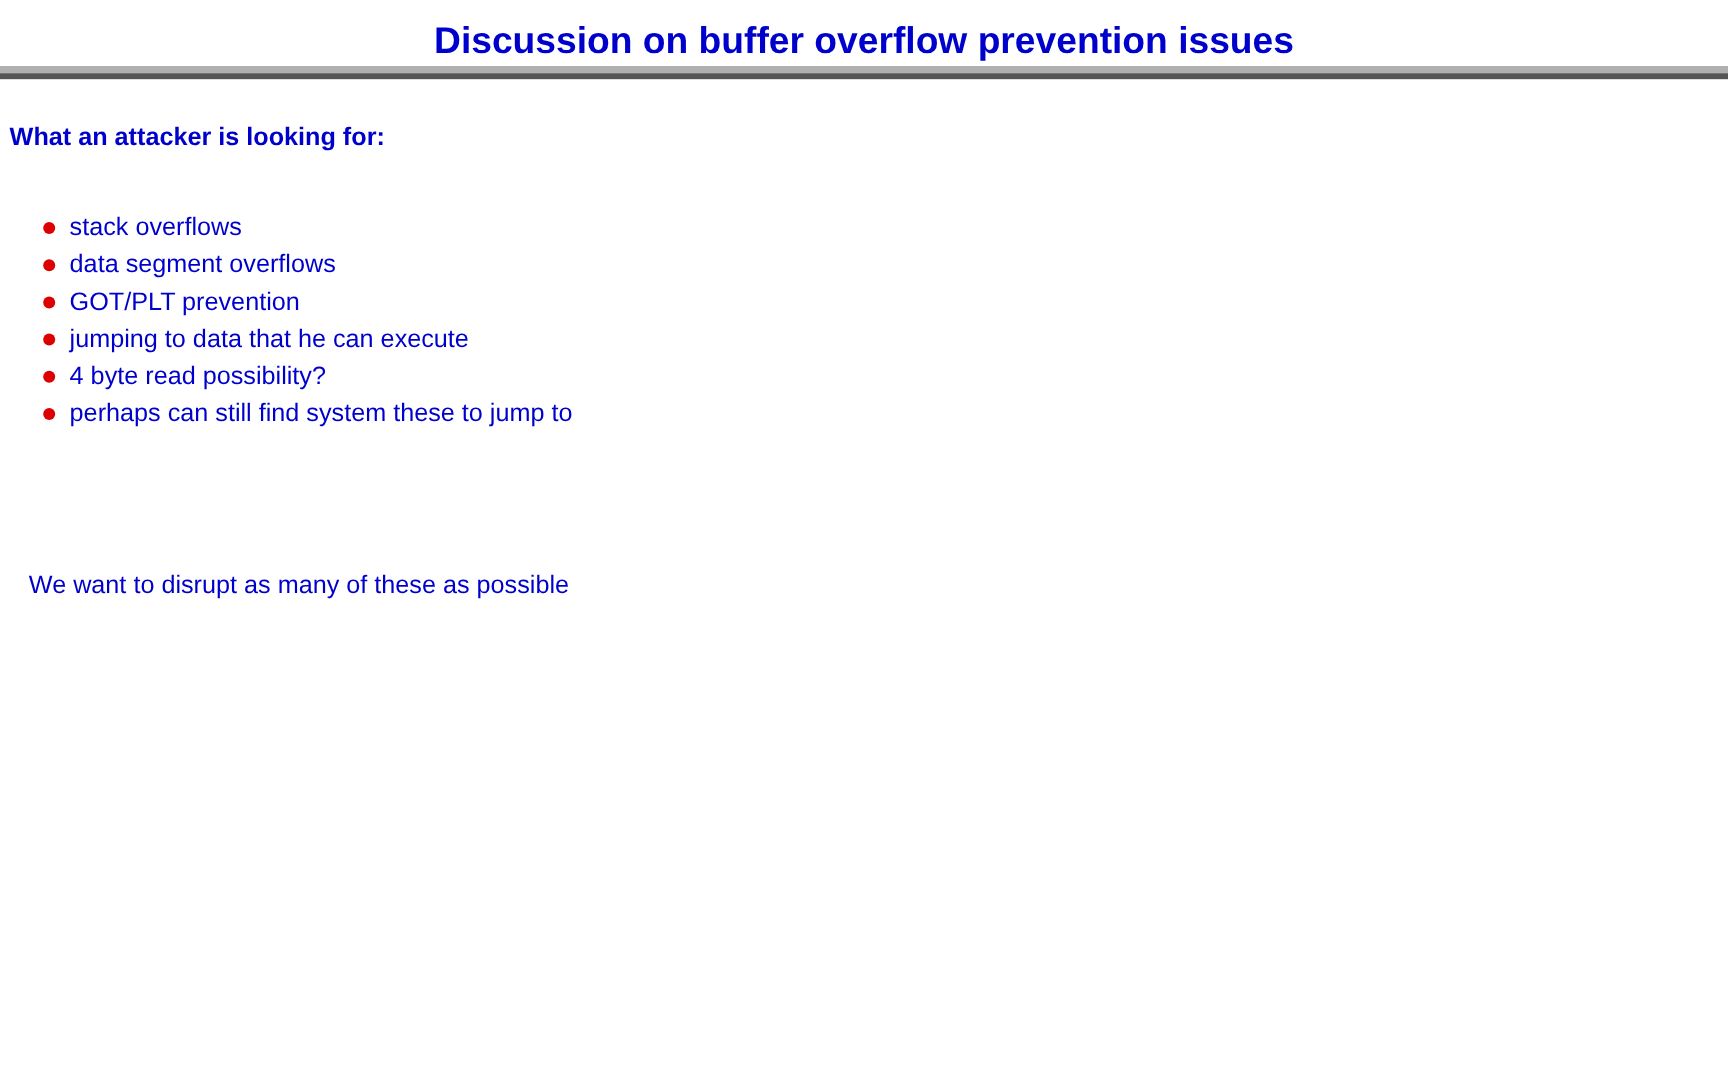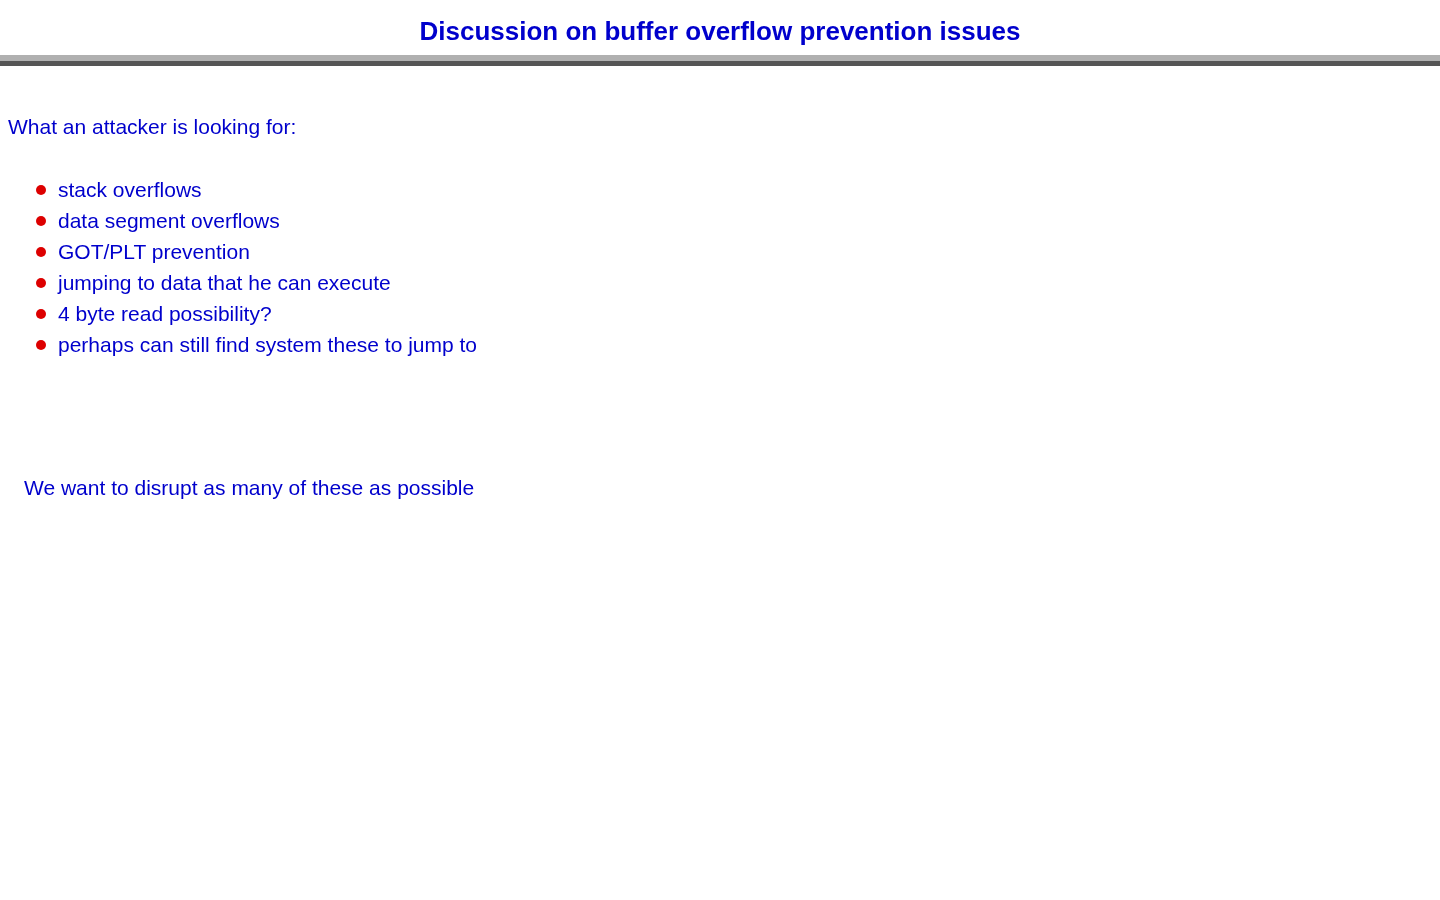--- a/index.html
+++ b/index.html
@@ -17,21 +17,21 @@
     position:relative;
     width:1440px;
     height:900px;
     background:var(--bg);
   }
 
   .slide-title{
     padding-top:17px;
     height:55px;
     text-align:center;
-    font-size:26px;
+    font-size:31px;
     font-weight:bold;
     color:var(--blue);
     letter-spacing:0px;
     line-height:1.1;
   }
 
   .rule{
     width:1440px;
   }
   .rule-light{
@@ -48,22 +48,23 @@
     left:0;
     top:66px;
     width:1440px;
     color:var(--blue);
     font-size:21px;
   }
 
   .intro-line{
     position:absolute;
     left:8px;
-    top:49px;
+    top:37px;
     white-space:nowrap;
+    font-weight:bold;
   }
 
   .bullet-list{
     position:absolute;
     left:0;
     top:108px;
     list-style:none;
     width:1352px;
   }
   .bullet-list li{

